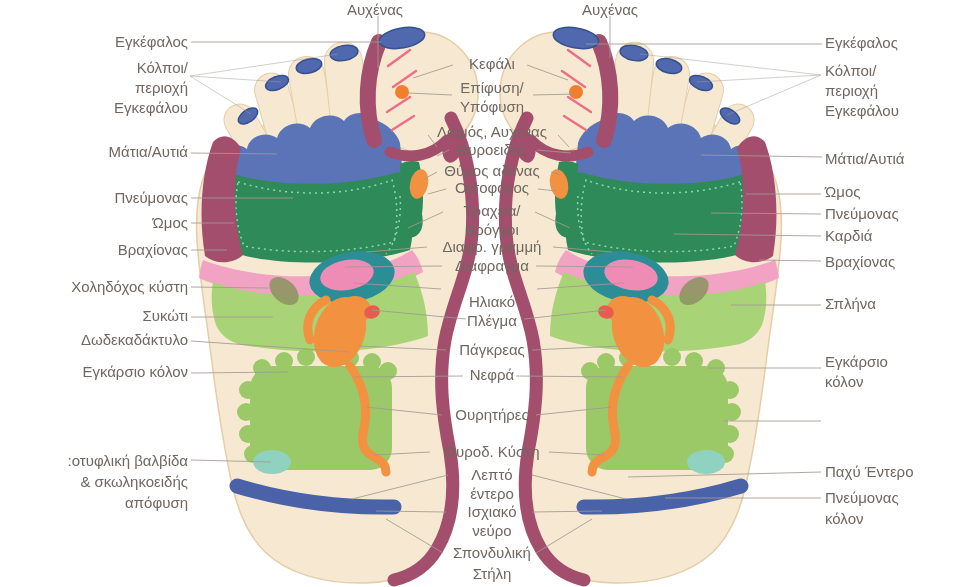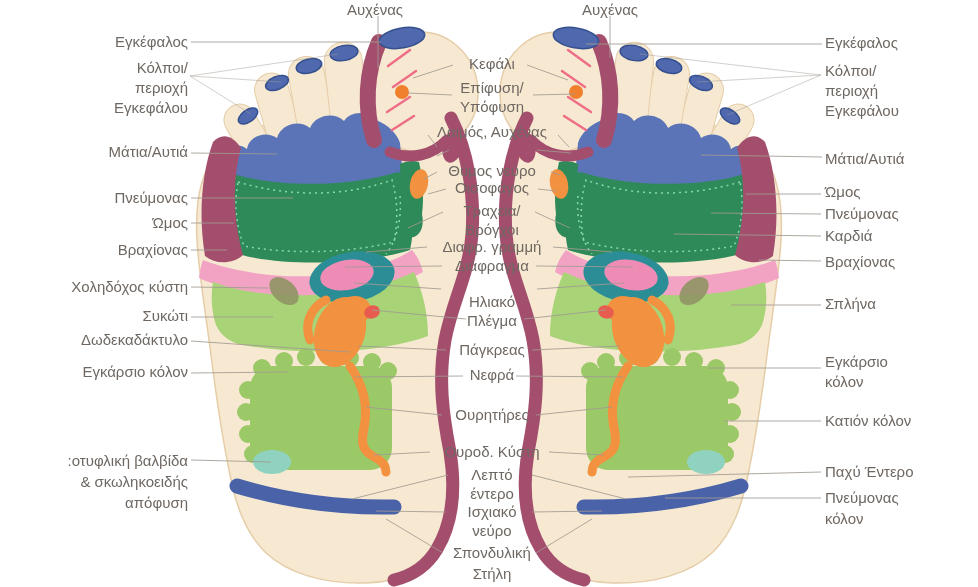--- a/index.html
+++ b/index.html
@@ -255,21 +255,22 @@
   <div class="lbl lbl-left" style="top:330px">Δωδεκαδάκτυλο</div>
   <div class="lbl lbl-left" style="top:362px">Εγκάρσιο κόλον</div>
   <div class="lbl lbl-left" style="top:450px;line-height:21px">:οτυφλική βαλβίδα
 &amp; σκωληκοειδής
 απόφυση</div>
 
   <div class="lbl lbl-center" style="top:54px">Κεφάλι</div>
   <div class="lbl lbl-center" style="top:78px;line-height:19px">Επίφυση/
 Υπόφυση</div>
   <div class="lbl lbl-center" style="top:122px">Λαιμός, Αυχένας</div>
-  <div class="lbl lbl-center" style="top:161px">Θύμος νεύρο</div>
+  <div class="lbl lbl-center" style="top:140px">Θυροειδής</div>
+  <div class="lbl lbl-center" style="top:161px">Θύμος αδενας</div>
   <div class="lbl lbl-center" style="top:178px">Οισοφάγος</div>
   <div class="lbl lbl-center" style="top:201px;line-height:19px">Τραχεία/
 Βρόγχοι</div>
   <div class="lbl lbl-center" style="top:237px">Διαφρ. γραμμή</div>
   <div class="lbl lbl-center" style="top:256px">Διάφραγμα</div>
   <div class="lbl lbl-center" style="top:292px;line-height:19px">Ηλιακό
 Πλέγμα</div>
   <div class="lbl lbl-center" style="top:340px">Πάγκρεας</div>
   <div class="lbl lbl-center" style="top:365px">Νεφρά</div>
   <div class="lbl lbl-center" style="top:405px">Ουρητήρες</div>
@@ -286,18 +287,17 @@
 περιοχή
 Εγκεφάλου</div>
   <div class="lbl lbl-right" style="top:149px">Μάτια/Αυτιά</div>
   <div class="lbl lbl-right" style="top:182px">Ώμος</div>
   <div class="lbl lbl-right" style="top:204px">Πνεύμονας</div>
   <div class="lbl lbl-right" style="top:226px">Καρδιά</div>
   <div class="lbl lbl-right" style="top:252px">Βραχίονας</div>
   <div class="lbl lbl-right" style="top:294px">Σπλήνα</div>
   <div class="lbl lbl-right" style="top:352px">Εγκάρσιο
 κόλον</div>
-  <div class="lbl lbl-right" style="top:411px">Κατιόν κόλον</div>
   <div class="lbl lbl-right" style="top:462px">Παχύ Έντερο</div>
   <div class="lbl lbl-right" style="top:487px;line-height:21px">Πνεύμονας
 κόλον</div>
 
 </div>
 
 </body></html>

